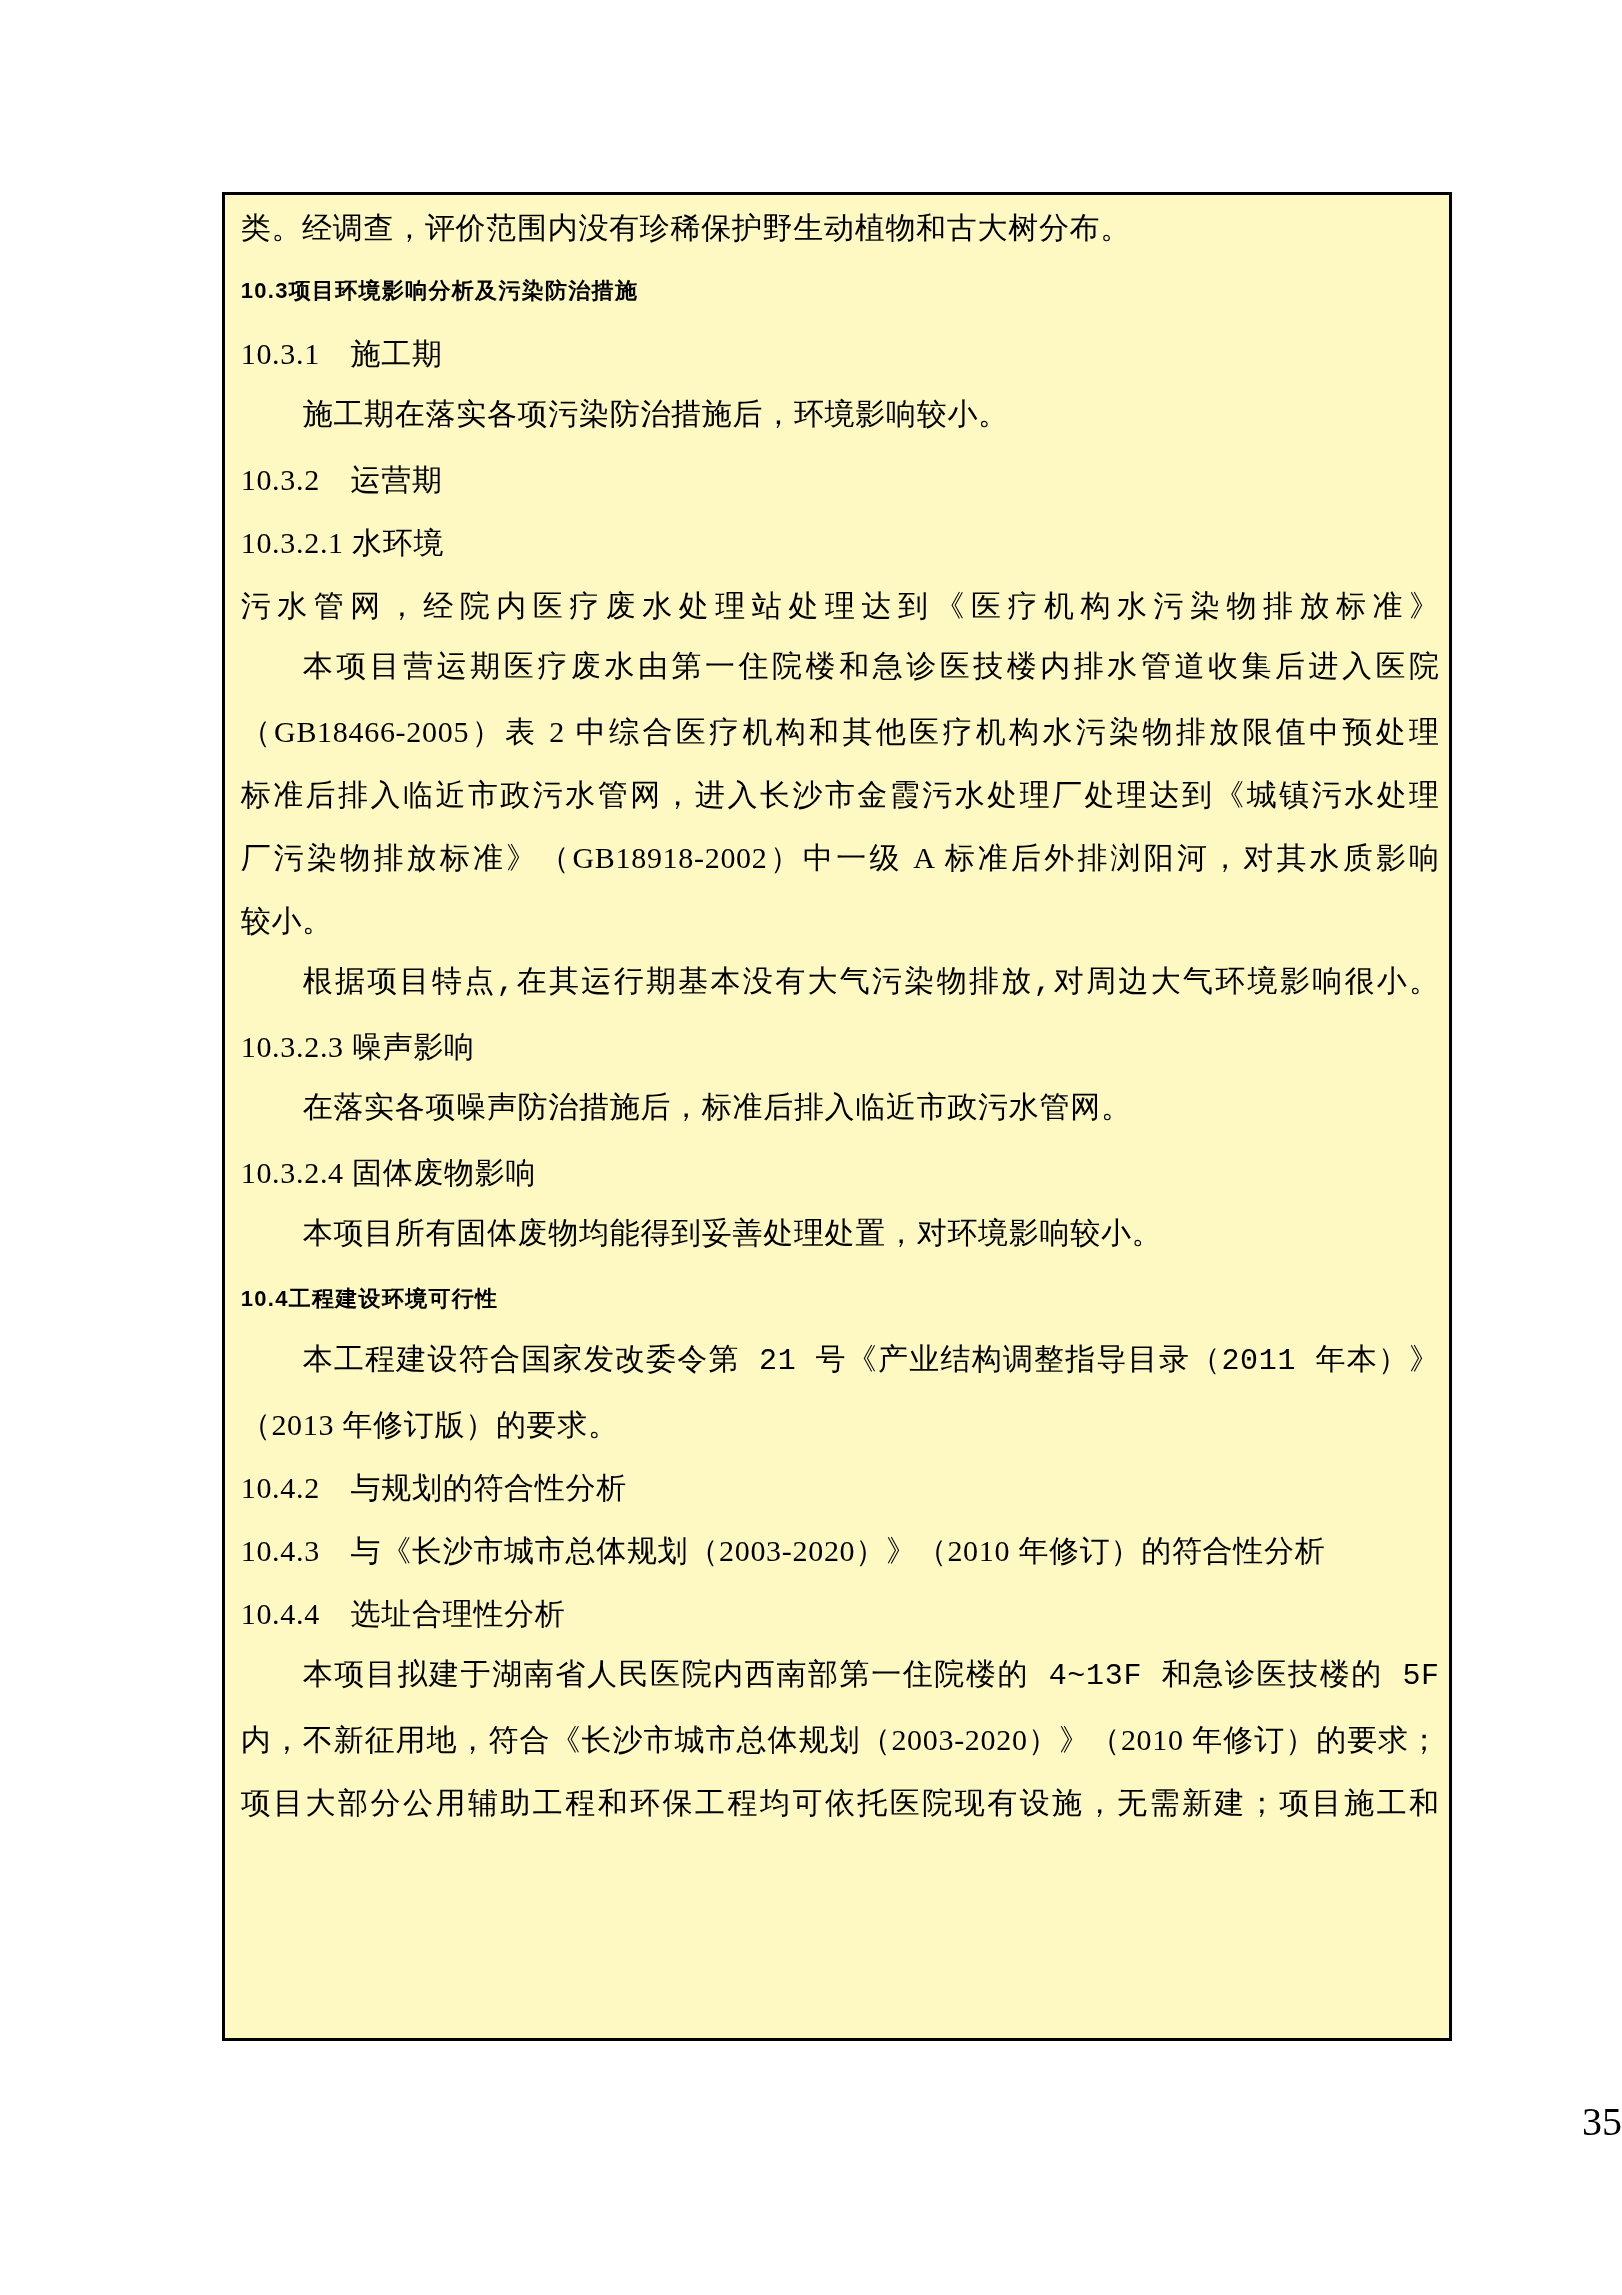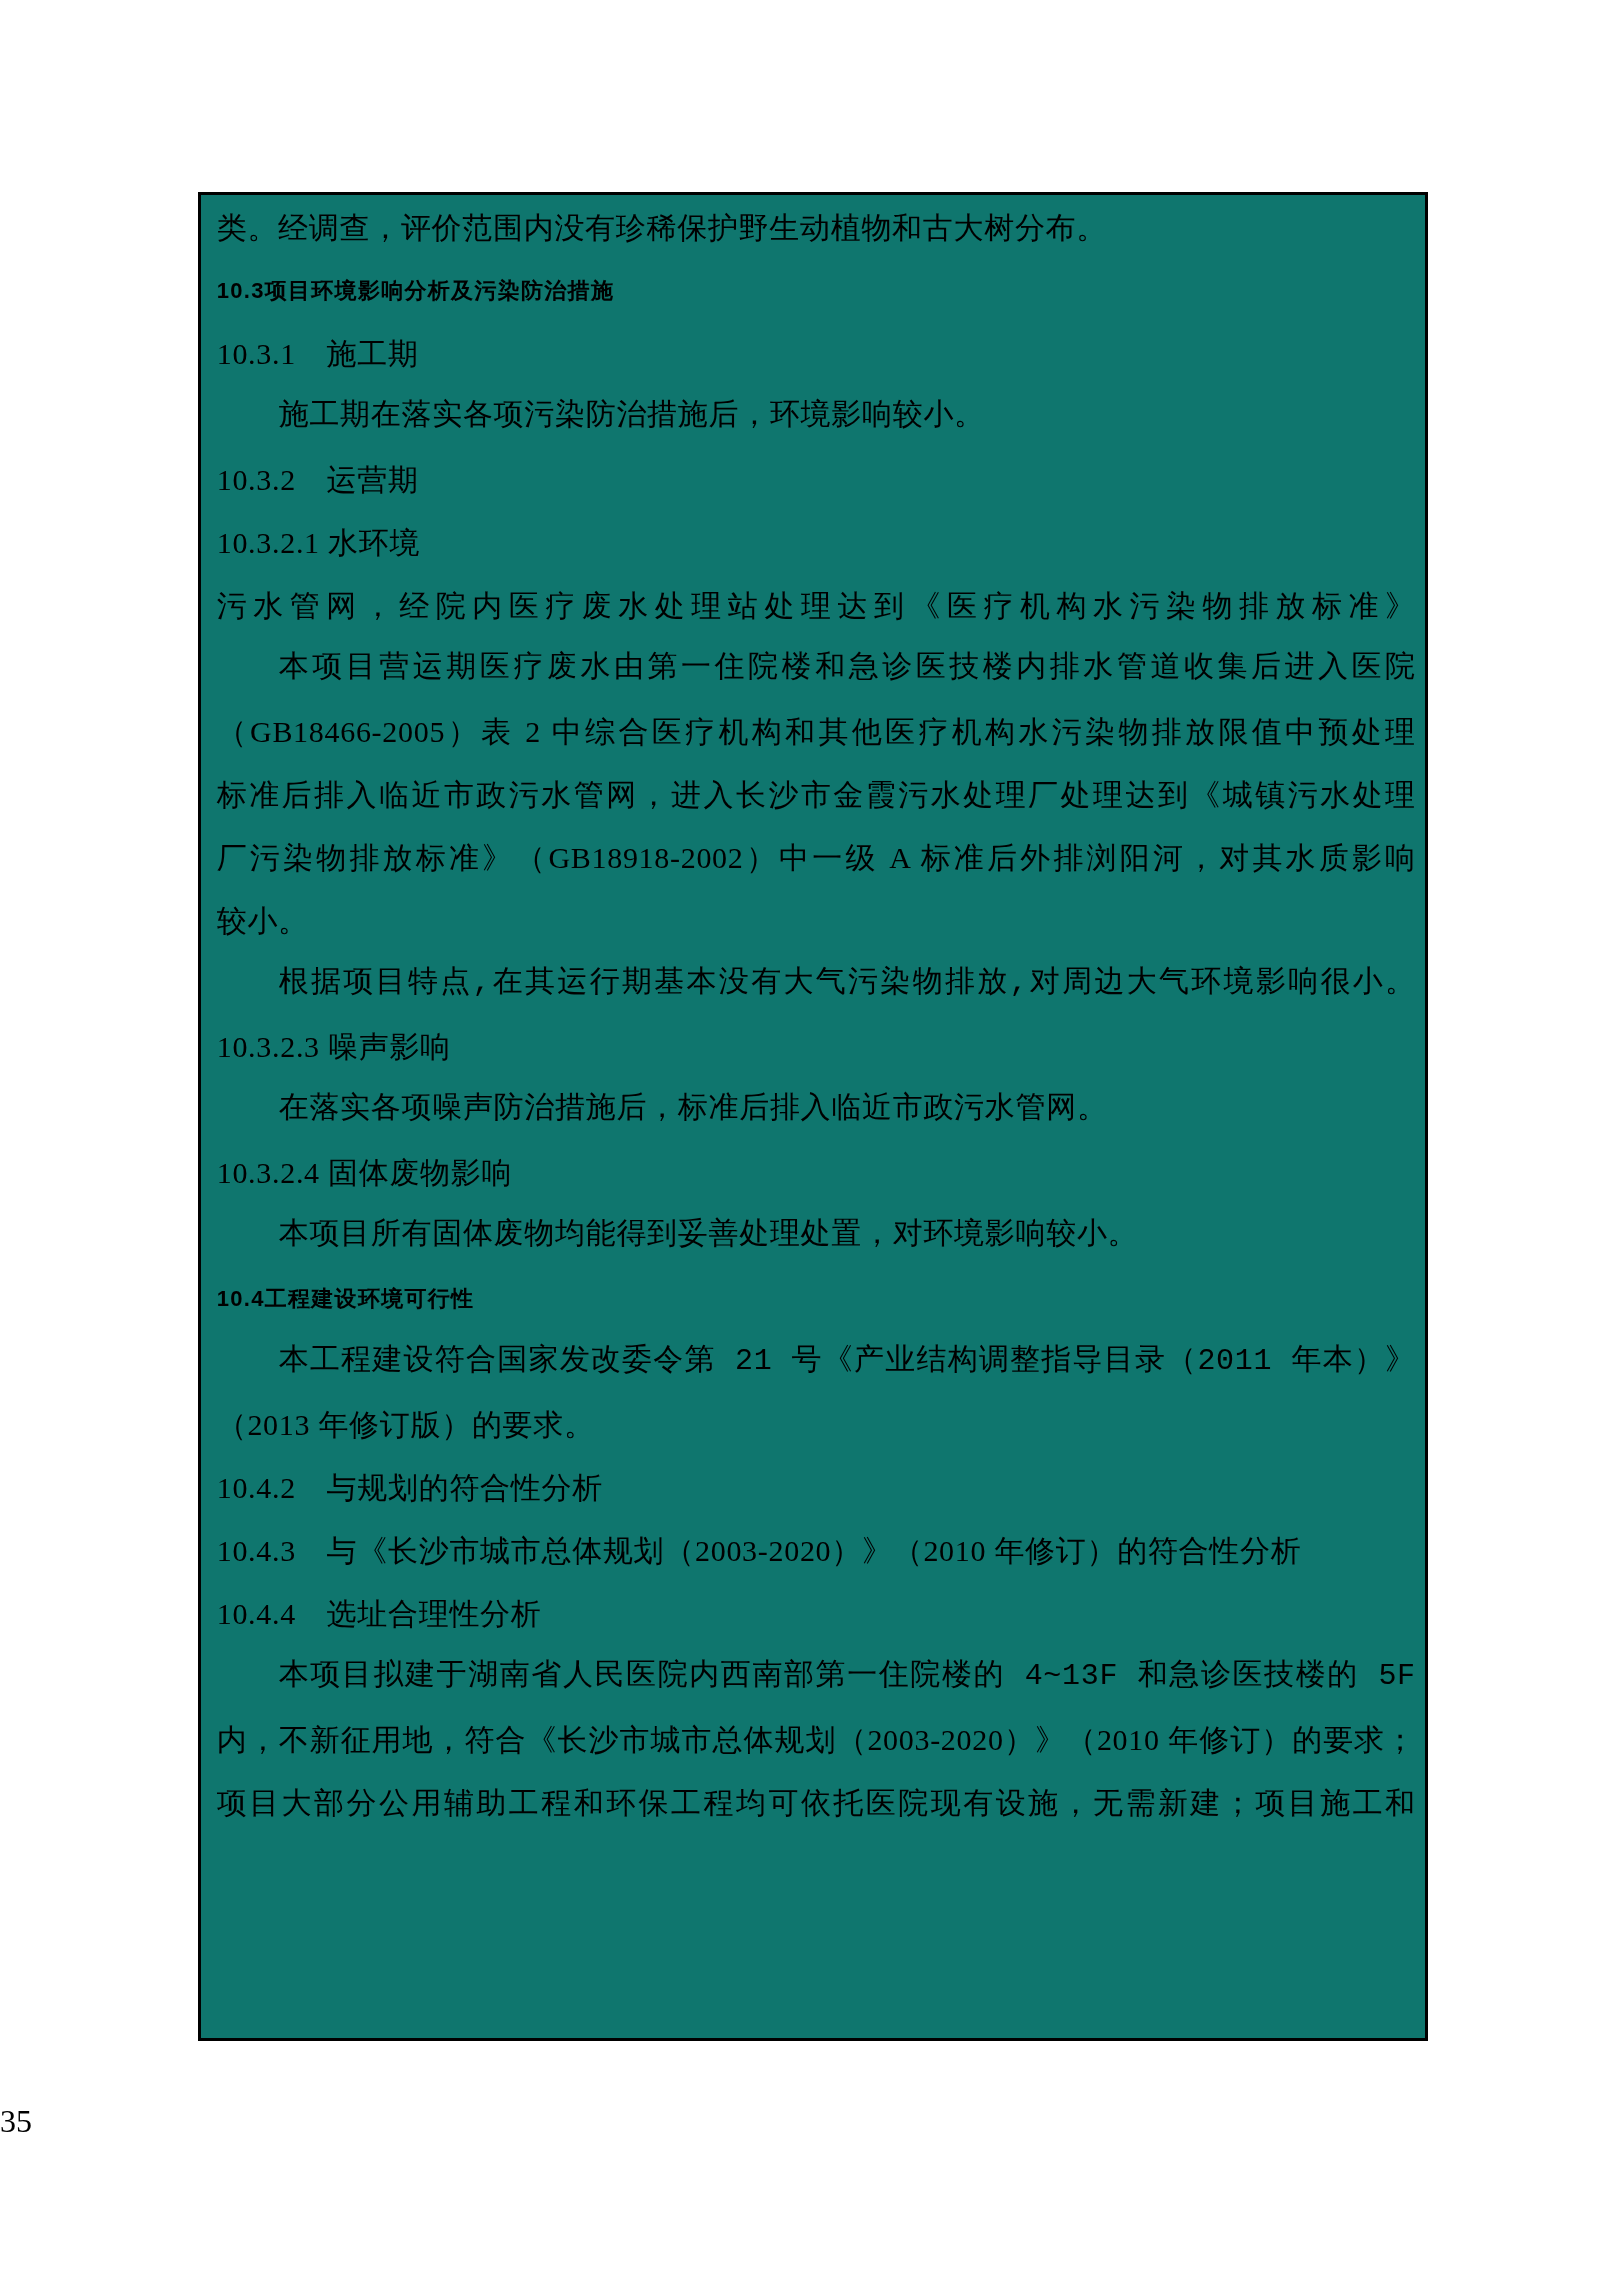--- a/index.html
+++ b/index.html
@@ -10,28 +10,28 @@
     width: 1622px;
     height: 2295px;
     background: #ffffff;
     position: relative;
     font-family: "Liberation Serif", "DejaVu Serif", serif;
     color: #000000;
     overflow: hidden;
   }
   .doc-box {
     position: absolute;
-    left: 198px;
+    left: 222px;
     top: 192px;
     width: 1230px;
     height: 1849px;
     border: 3.9px solid #000000;
     box-sizing: border-box;
     padding: 0.7px 9.2px 0 15.7px;
-    background: #0f766e;
+    background: #fef9c3;
   }
   .line {
     height: 63px;
     line-height: 63px;
     font-size: 30px;
     letter-spacing: 0.7px;
     white-space: nowrap;
     overflow: visible;
   }
   .line.fill {
@@ -48,22 +48,22 @@
     font-family: "Liberation Sans", "DejaVu Sans", sans-serif;
     font-weight: bold;
     font-size: 22px;
     letter-spacing: 1.3px;
   }
   .page-footer {
     position: absolute;
     top: 2102px;
     left: 0;
     width: 1622px;
-    text-align: left;
-    font-size: 32px;
+    text-align: right;
+    font-size: 40px;
     line-height: 39px;
   }
 </style>
 </head>
 <body>
 
 <div class="doc-box">
   <div class="line">类。经调查，评价范围内没有珍稀保护野生动植物和古大树分布。</div>
   <div class="line heading">10.3项目环境影响分析及污染防治措施</div>
   <div class="line">10.3.1　施工期</div>

